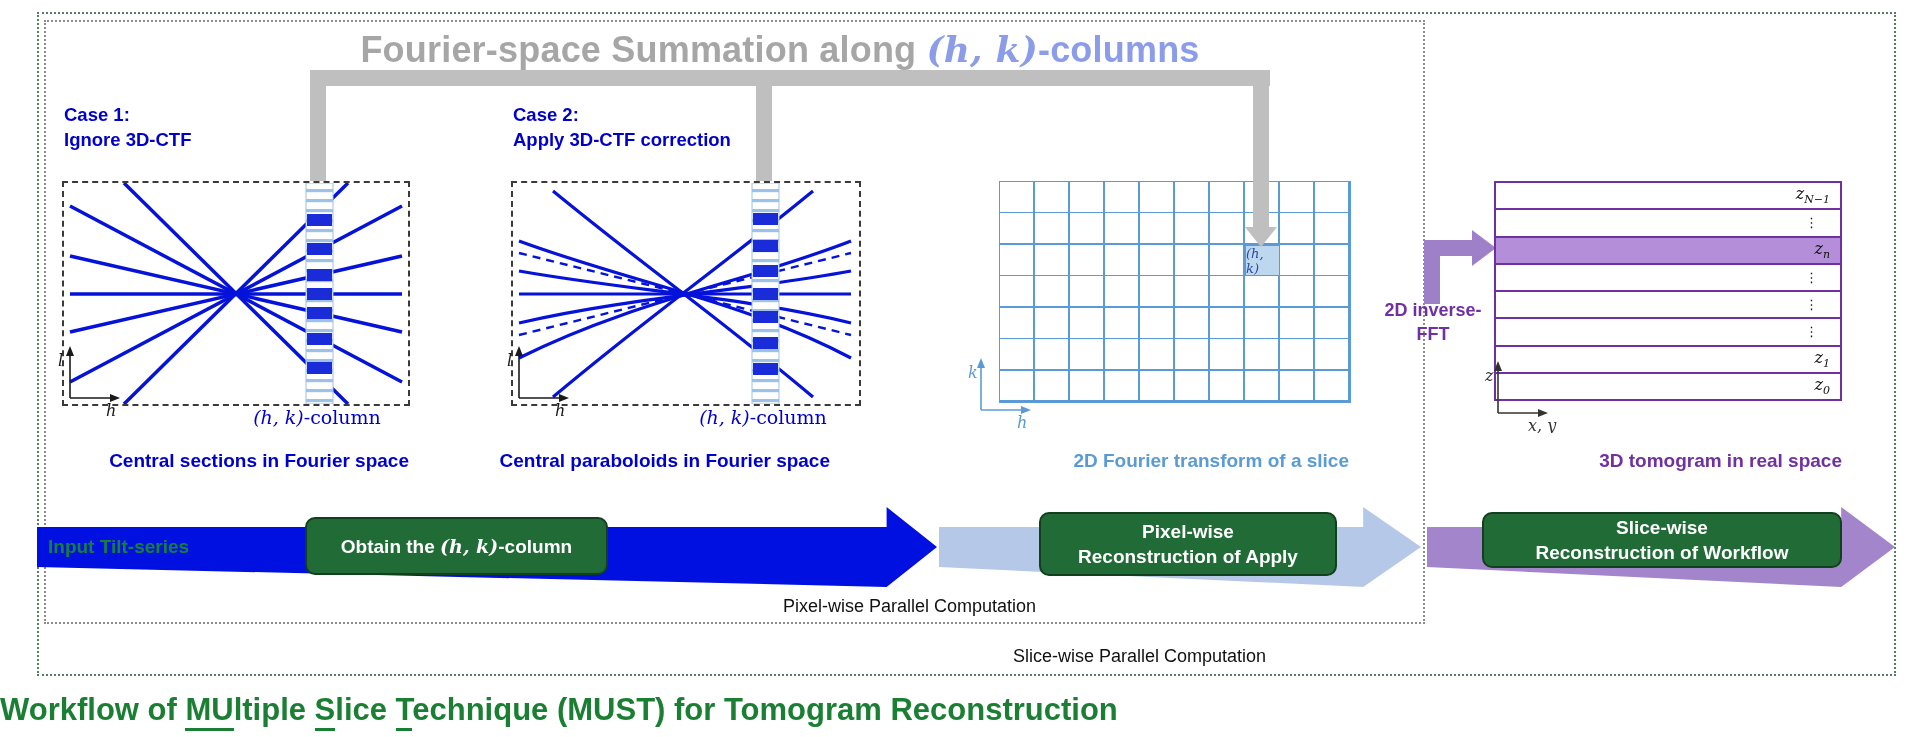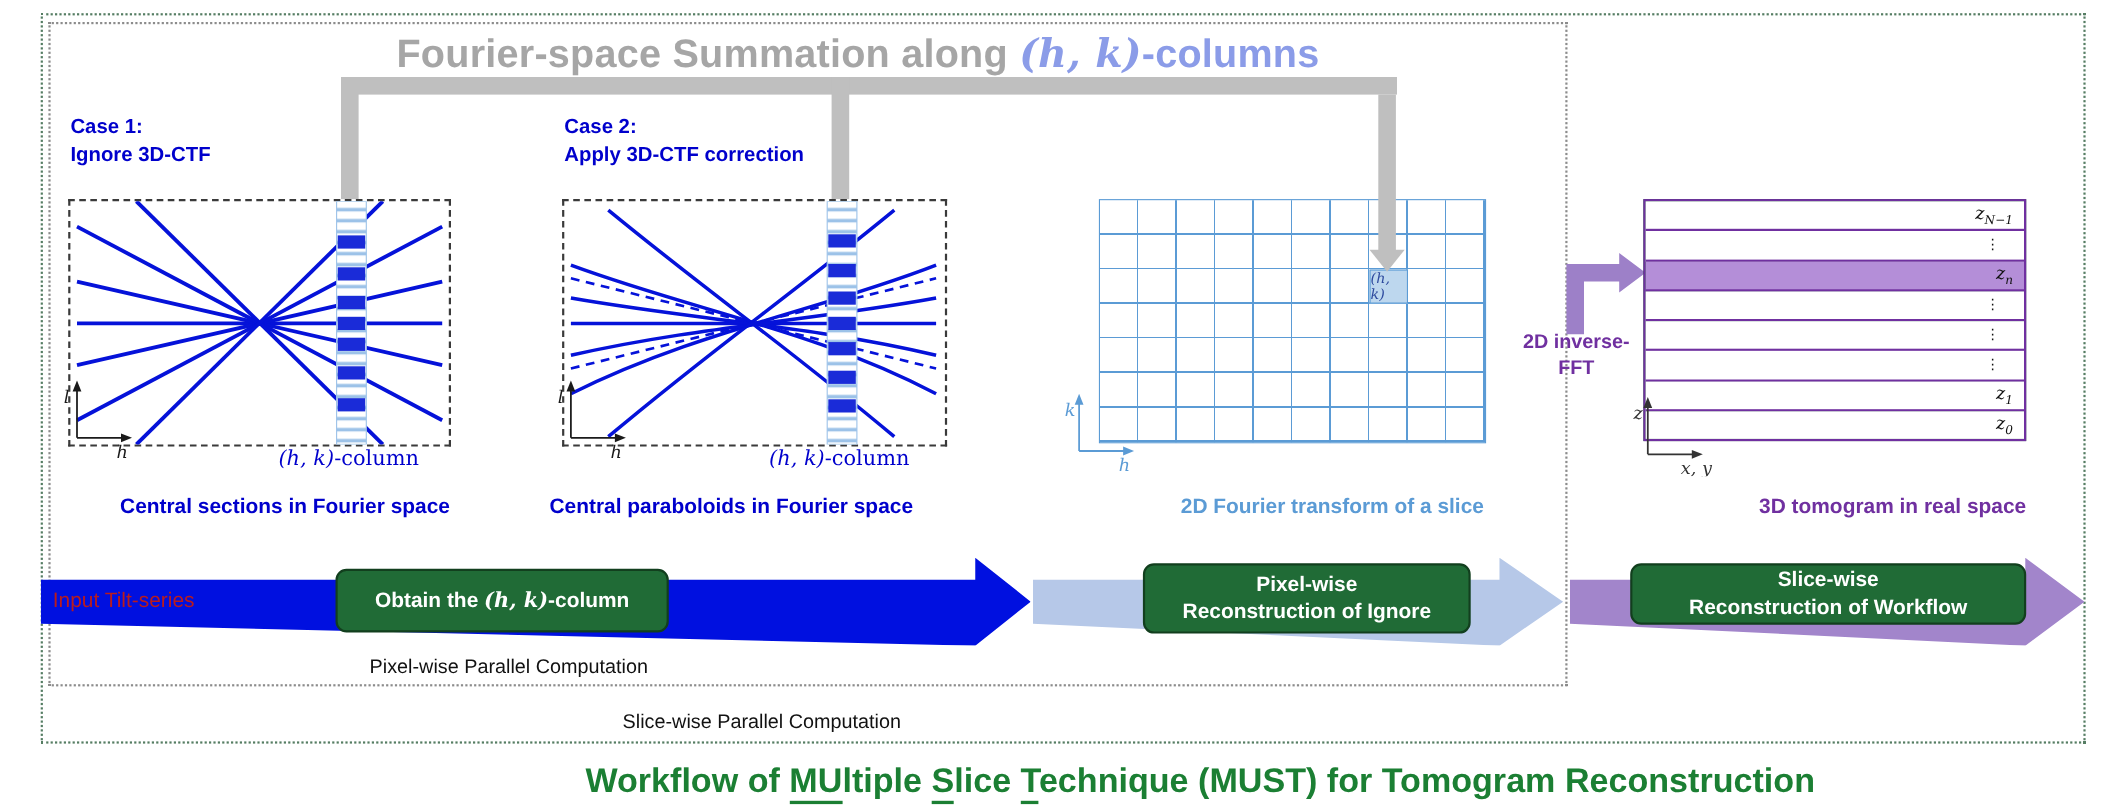--- a/index.html
+++ b/index.html
@@ -53,52 +53,52 @@
   .fgrid-cell{position:absolute;left:245px;top:63px;width:35px;height:31px;background:#bdd7ee;
       border:1.5px solid #5b9bd5;box-sizing:border-box;display:flex;align-items:center;justify-content:center;}
   .fgrid-cell span{font-family:"DejaVu Serif",serif;font-style:italic;font-size:13px;color:#2d4a9e;}
 
   
   .fft-label{left:1377px;top:298px;width:112px;text-align:center;font-size:18px;line-height:24px;
              font-weight:bold;color:#7030a0;}
 
   
   .tomo{left:1494px;top:181px;width:348px;height:220px;border:2px solid #7030a0;box-sizing:border-box;
-        display:flex;flex-direction:column;background:#14532d;}
+        display:flex;flex-direction:column;background:#0369a1;}
   .tomo-row{flex:1;border-bottom:2px solid #7030a0;display:flex;align-items:center;justify-content:flex-end;
             padding-right:10px;background:#ffffff;}
   .tomo-row:last-child{border-bottom:none;}
   .tomo-row-hl{background:#b48ed8;}
   .tomo-label{font-family:"DejaVu Serif",serif;font-style:italic;font-size:16px;color:#111111;line-height:1;}
   .tomo-label sub{font-size:11px;font-style:italic;}
   .tomo-dots{font-style:normal;font-size:13px;padding-right:12px;color:#111111;}
 
   
   .flow-arrow{top:507px;height:80px;}
   .arrow-blue{left:37px;width:900px;background:#0010e0;
       clip-path:polygon(0 25%,94.4% 25%,94.4% 0,100% 50%,94.4% 100%,0 75%);}
   .arrow-lblue{left:939px;width:482px;background:#b6c8e8;
       clip-path:polygon(0 25%,88% 25%,88% 0,100% 50%,88% 100%,0 75%);}
   .arrow-purple{left:1427px;width:468px;background:#a285cb;
       clip-path:polygon(0 25%,88.5% 25%,88.5% 0,100% 50%,88.5% 100%,0 75%);}
-  .arrow-text{left:48px;top:536px;font-size:19px;font-weight:normal;color:#b91c1c;white-space:nowrap;}
+  .arrow-text{left:48px;top:536px;font-size:19px;font-weight:bold;color:#15803d;white-space:nowrap;}
 
   .green-box{background:#206b36;border:2.5px solid #123f1e;border-radius:10px;color:#ffffff;
       font-weight:bold;font-size:19px;display:flex;flex-direction:column;align-items:center;
       justify-content:center;text-align:center;box-sizing:border-box;line-height:25px;}
   .gbox-1{left:305px;top:517px;width:303px;height:58px;}
   .gbox-2{left:1039px;top:512px;width:298px;height:64px;}
   .gbox-3{left:1482px;top:512px;width:360px;height:56px;}
   .green-box .math{font-weight:bold;}
 
-  .plain-label{font-size:18px;color:#111111;text-align:left;}
+  .plain-label{font-size:18px;color:#111111;text-align:right;}
   .label-pixelwise{left:336px;top:596px;width:700px;}
   .label-slicewise{left:566px;top:646px;width:700px;}
 
-  .footer-title{left:0;top:692px;width:1650px;text-align:right;font-size:31px;font-weight:bold;color:#1b7f33;}
+  .footer-title{left:0;top:692px;width:1650px;text-align:left;font-size:31px;font-weight:bold;color:#1b7f33;}
   .footer-title .u{border-bottom:3px solid #1b7f33;padding-bottom:1px;}
 
   .axes-label{font-family:"DejaVu Serif",serif;font-style:italic;font-size:16px;}
 </style>
 </head>
 <body>
 
 <div id="canvas">
 
   <div class="abs outer-border"></div>
@@ -282,21 +282,21 @@
   <div class="abs arrow-text">Input Tilt-series</div>
   <div class="abs green-box gbox-1">
     <div>
       <span>Obtain the </span><span class="math">(h, k)</span><span>-column</span>
     </div>
   </div>
 
   <div class="abs flow-arrow arrow-lblue"></div>
   <div class="abs green-box gbox-2">
     <div>Pixel-wise</div>
-    <div>Reconstruction of Ignore</div>
+    <div>Reconstruction of Apply</div>
   </div>
 
   <div class="abs flow-arrow arrow-purple"></div>
   <div class="abs green-box gbox-3">
     <div>Slice-wise</div>
     <div>Reconstruction of Workflow</div>
   </div>
 
   <div class="abs plain-label label-pixelwise">Pixel-wise Parallel Computation</div>
   <div class="abs plain-label label-slicewise">Slice-wise Parallel Computation</div>

